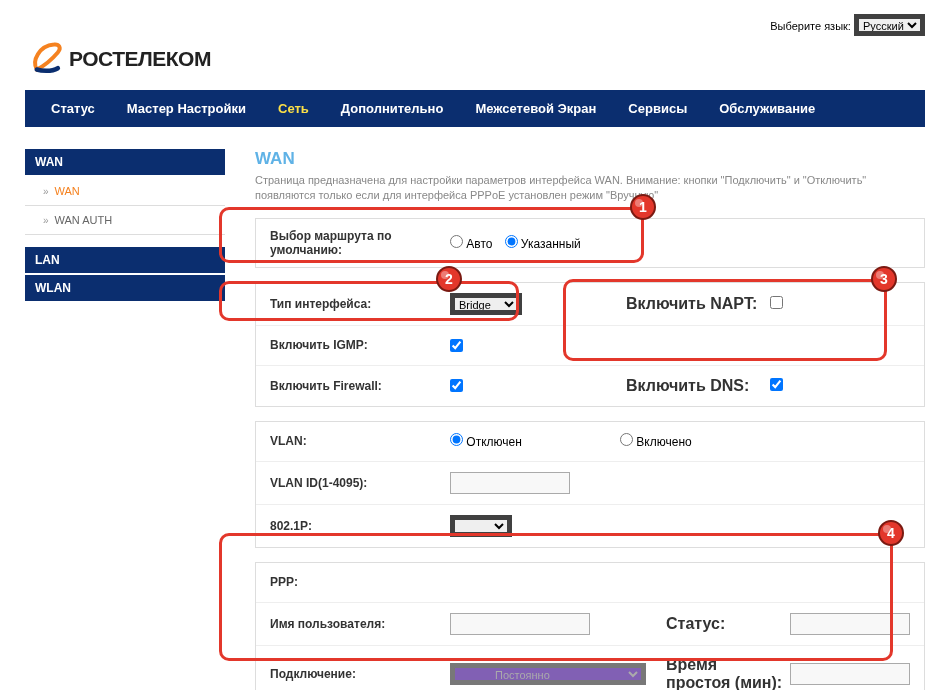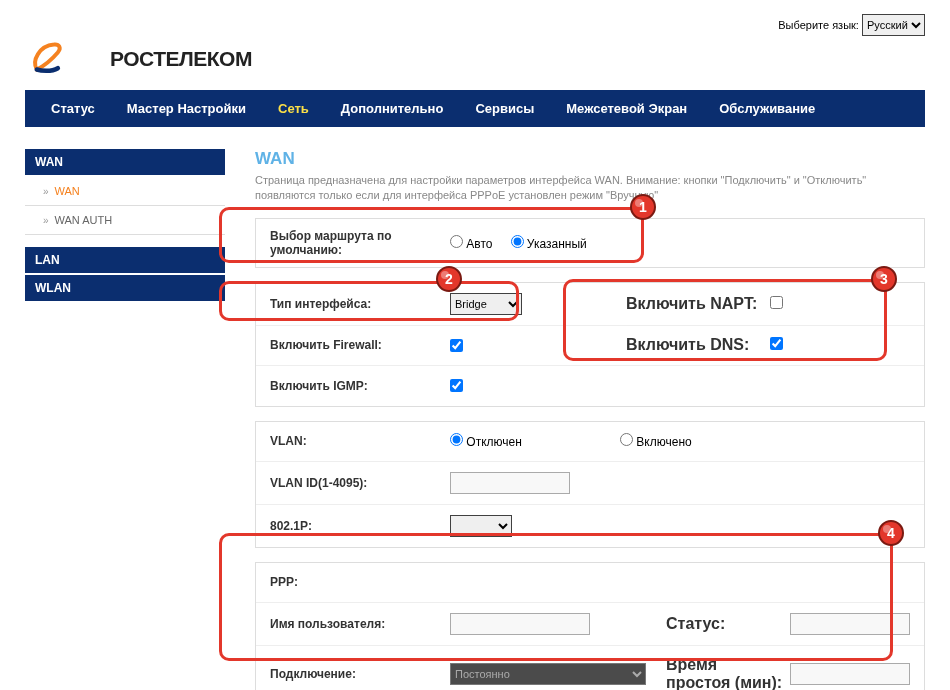--- a/index.html
+++ b/index.html
@@ -1,48 +1,48 @@
 <!DOCTYPE html>
 <html><head>
 <meta charset="utf-8">
 <style>
 * { box-sizing: border-box; margin: 0; padding: 0; }
 body { font-family: Arial, sans-serif; font-size: 12px; background: #fff; width: 950px; height: 690px; overflow: hidden; }
 .page { background: #fff; padding: 10px 25px 0 25px; }
 .lang-bar { text-align: right; font-size: 11px; padding: 4px 0 2px 0; }
 .lang-bar select { font-size: 11px; }
-.logo-row { display: flex; align-items: center; padding: 0 0 10px 0; gap: 41px; }
+.logo-row { display: flex; align-items: center; padding: 0 0 10px 0; }
 .logo-svg { width: 42px; height: 42px; }
 .logo-text { font-size: 21px; font-weight: bold; color: #222; margin-left: 2px; letter-spacing: -0.5px; }
 .top-nav { background: #0b2e6f; display: flex; padding: 0 10px; }
 .top-nav-item { color: #fff; font-size: 13px; font-weight: bold; padding: 11px 16px; cursor: pointer; }
 .top-nav-item.active { color: #fde047; }
 .main { display: flex; margin-top: 22px; }
 .sidebar { width: 200px; flex-shrink: 0; }
 .side-head { background: #0b2e6f; color: #fff; font-weight: bold; font-size: 12px; padding: 6px 10px; margin-bottom: 2px; }
 .side-item { border-bottom: 1px solid #ddd; padding: 8px 8px 8px 18px; font-size: 11px; color: #666; cursor: pointer; }
 .side-item.active { color: #f58220; }
 .side-item::before { content: "»"; color: #999; margin-right: 6px; font-size: 10px; }
 .content { flex: 1; padding-left: 30px; position: relative; }
 h2.page-title { color: #5fb2e6; font-size: 17px; font-weight: bold; margin-bottom: 4px; }
 .page-desc { color: #888; font-size: 11px; line-height: 1.4; margin-bottom: 14px; }
 .panel { border: 1px solid #ddd; margin-bottom: 14px; padding: 0; }
 .row { display: flex; border-bottom: 1px solid #eee; padding: 10px 0; align-items: center; min-height: 40px; }
 .row:last-child { border-bottom: none; }
 .cell-lbl { width: 190px; padding-left: 14px; font-weight: bold; font-size: 12px; color: #333; }
-.cell-ctl { width: 160px; padding-left: 4px; display: flex; align-items: center; gap: 6px; }
+.cell-ctl { width: 160px; padding-left: 4px; display: flex; align-items: center; }
 .cell-lbl2 { width: 160px; padding-left: 20px; font-weight: bold; font-size: 16px; color: #333; }
 .cell-ctl2 { flex: 1; padding-left: 4px; }
 .radio-lbl { font-size: 12px; margin-right: 12px; }
 input[type=text] { width: 120px; height: 22px; border: 1px solid #aaa; padding: 2px 4px; background: #f8f8f8; }
 input[type=text].wide { width: 140px; }
-select { height: 22px; border: 1px solid #404040; font-size: 11px; }
+select { height: 22px; border: 5px solid #404040; font-size: 11px; }
 select.bridge { width: 72px; }
 select.p8021 { width: 62px; }
-select.conn { width: 204px; background: #000000; color: #888; }
+select.conn { width: 204px; background: #4c1d95; color: #888; padding-left: 36px; }
 .hl { position: absolute; border: 3px solid #e3372b; border-radius: 10px; pointer-events: none; }
 .badge { position: absolute; width: 28px; height: 28px; }
 .badge svg { width: 28px; height: 28px; }
 </style>
 </head>
 <body>
 <div class="page">
 
 <div class="lang-bar">
   <span>Выберите язык:</span>
@@ -57,22 +57,22 @@
     <path d="M18 48 C 24 50, 40 52, 50 46" fill="none" stroke="#0b2e6f" stroke-width="7" stroke-linecap="round"></path>
   </svg>
   <span class="logo-text">РОСТЕЛЕКОМ</span>
 </div>
 
 <div class="top-nav">
   <div class="top-nav-item">Статус</div>
   <div class="top-nav-item">Мастер Настройки</div>
   <div class="top-nav-item active">Сеть</div>
   <div class="top-nav-item">Дополнительно</div>
+  <div class="top-nav-item">Межсетевой Экран</div>
   <div class="top-nav-item">Сервисы</div>
-  <div class="top-nav-item">Межсетевой Экран</div>
   <div class="top-nav-item">Обслуживание</div>
 </div>
 
 <div class="main">
   <div class="sidebar">
     <div class="side-head">WAN</div>
     <div class="side-item active">WAN</div>
     <div class="side-item">WAN AUTH</div>
     <div style="height:12px"></div>
     <div class="side-head">LAN</div>
@@ -96,32 +96,32 @@
     <div class="panel">
       <div class="row">
         <div class="cell-lbl">Тип интерфейса:</div>
         <div class="cell-ctl">
           <select class="bridge"><option>Bridge</option></select>
         </div>
         <div class="cell-lbl2">Включить NAPT:</div>
         <div class="cell-ctl2"><input type="checkbox" style=""></div>
       </div>
       <div class="row">
+        <div class="cell-lbl">Включить IGMP:</div>
+        <div class="cell-ctl">
+              <input type="checkbox" checked="" style="">
+            </div>
+      </div>
+      <div class="row">
         <div class="cell-lbl">Включить Firewall:</div>
         <div class="cell-ctl">
               <input type="checkbox" checked="" style="">
             </div>
         <div class="cell-lbl2">Включить DNS:</div>
         <div class="cell-ctl2"><input type="checkbox" checked="" style=""></div>
-      </div>
-      <div class="row">
-        <div class="cell-lbl">Включить IGMP:</div>
-        <div class="cell-ctl">
-              <input type="checkbox" checked="" style="">
-            </div>
       </div>
     </div>
 
     <div class="panel">
       <div class="row">
         <div class="cell-lbl">VLAN:</div>
         <div class="cell-ctl" style="width:170px">
           <label class="radio-lbl"><input type="radio" name="vlan" checked="" style=""> <span>Отключен</span></label>
         </div>
         <div class="cell-ctl">

